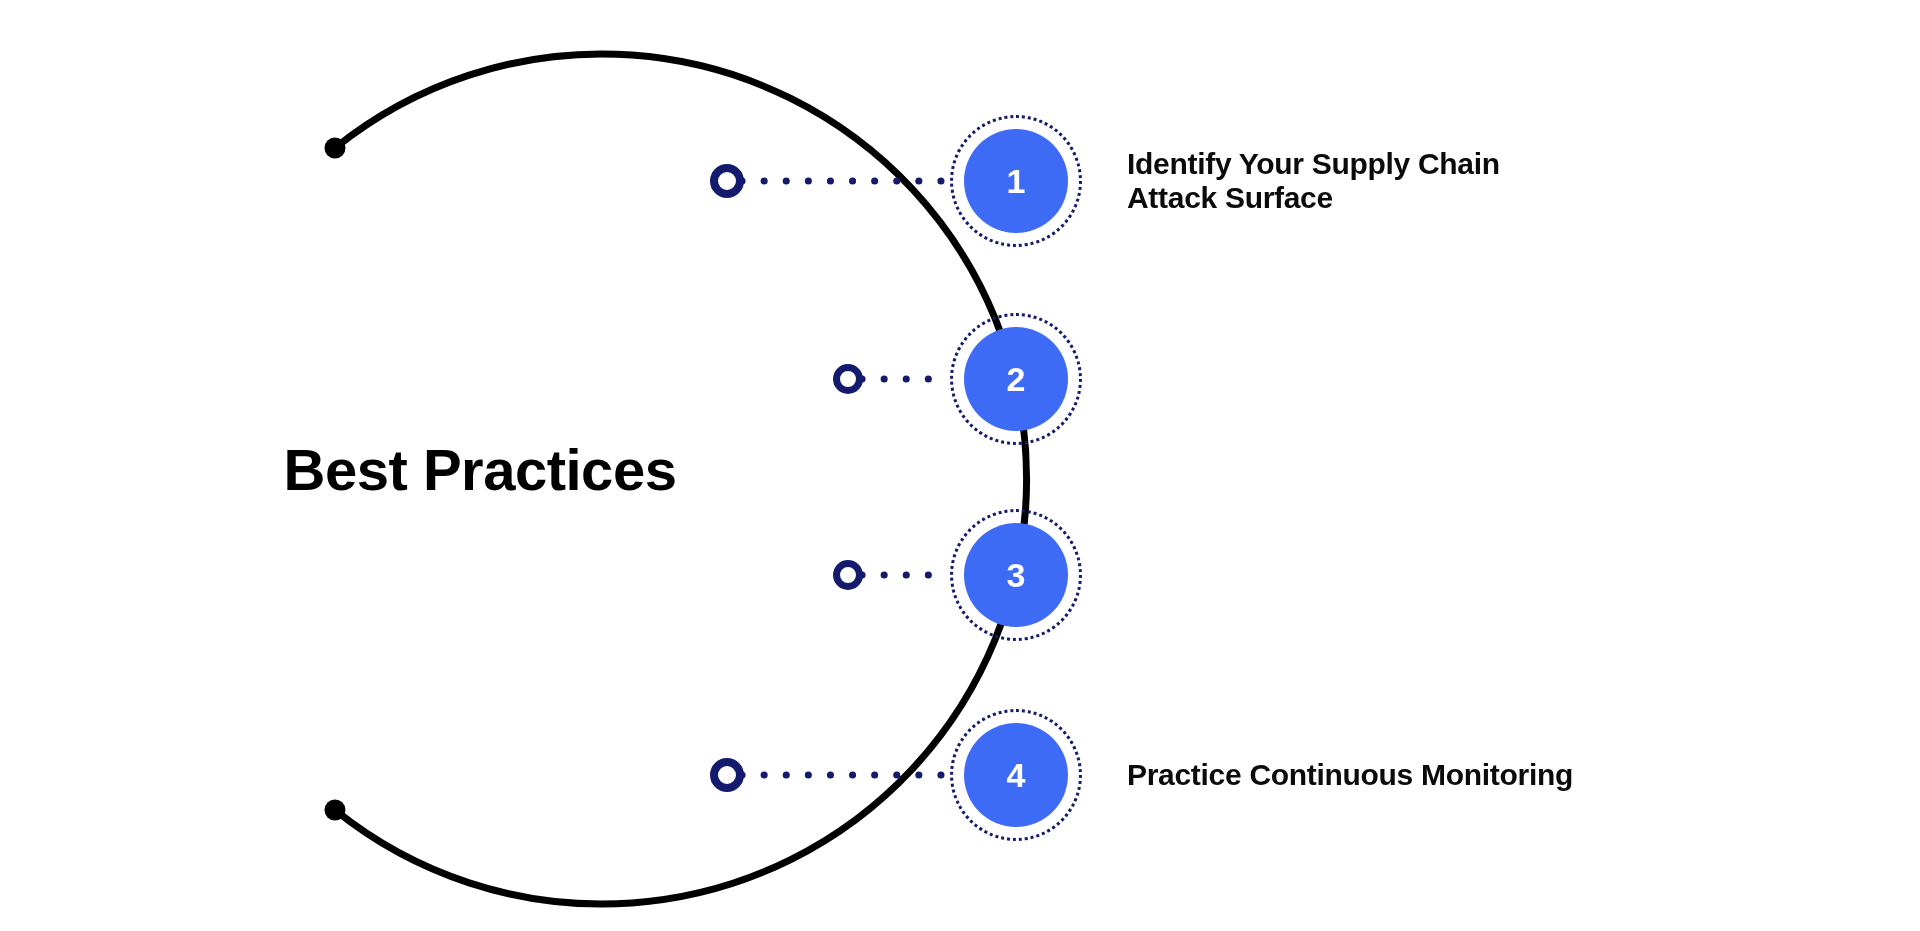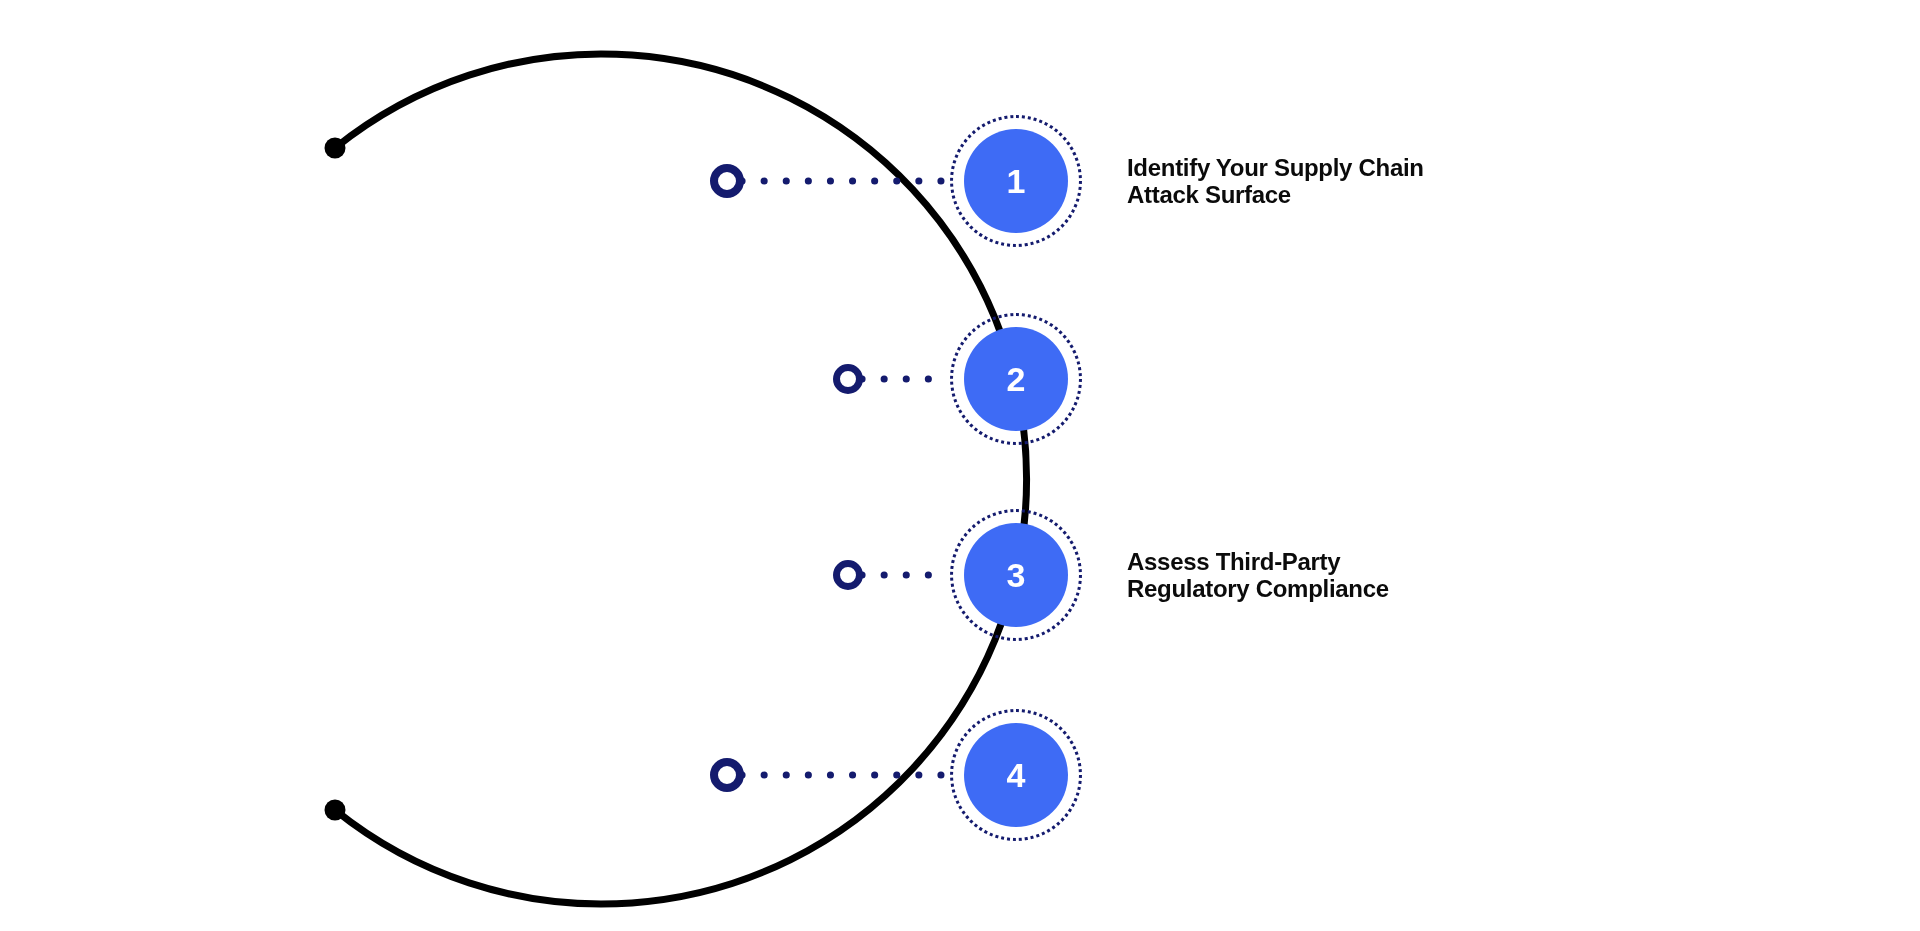--- a/index.html
+++ b/index.html
@@ -68,21 +68,21 @@
   }
   .badge-num {
     color:#ffffff;
     font-size:34px;
     font-weight:700;
     line-height:1;
     letter-spacing:0px;
   }
   .step-label {
     margin-left:45px;
-    font-size:24px;
+    font-size:30px;
     font-weight:700;
     color:#0b0b0b;
     line-height:1.14;
     letter-spacing:-0.3px;
     white-space:pre-line;
   }
   #row-0 { top:115px; }
   #row-1 { top:313px; }
   #row-2 { top:509px; }
   #row-3 { top:709px; }
@@ -104,20 +104,21 @@
     <line x1="862" y1="379" x2="950" y2="379" stroke="#141B6E" stroke-width="7" stroke-linecap="round" stroke-dasharray="0.1 22"></line>
     <line x1="862" y1="575" x2="950" y2="575" stroke="#141B6E" stroke-width="7" stroke-linecap="round" stroke-dasharray="0.1 22"></line>
     <line x1="742" y1="775" x2="950" y2="775" stroke="#141B6E" stroke-width="7" stroke-linecap="round" stroke-dasharray="0.1 22"></line>
 
     <circle cx="727" cy="181" r="13" fill="#ffffff" stroke="#141B6E" stroke-width="8"></circle>
     <circle cx="848" cy="379" r="11.5" fill="#ffffff" stroke="#141B6E" stroke-width="7"></circle>
     <circle cx="848" cy="575" r="11.5" fill="#ffffff" stroke="#141B6E" stroke-width="7"></circle>
     <circle cx="727" cy="775" r="13" fill="#ffffff" stroke="#141B6E" stroke-width="8"></circle>
   </svg>
 
+  <div class="title">Best Practices</div>
 
   <div class="step-row" id="row-0">
     <div class="badge">
       <span class="badge-ring"></span>
       <span class="badge-disc">
         <span class="badge-num">1</span>
       </span>
     </div>
     <div class="step-label">Identify Your Supply Chain
 Attack Surface</div>
@@ -132,26 +133,25 @@
     </div>
   </div>
 
   <div class="step-row" id="row-2">
     <div class="badge">
       <span class="badge-ring"></span>
       <span class="badge-disc">
         <span class="badge-num">3</span>
       </span>
     </div>
-    <div class="step-label">Assess Third-Party
-Regulatory Compliance</div>
   </div>
 
   <div class="step-row" id="row-3">
     <div class="badge">
       <span class="badge-ring"></span>
       <span class="badge-disc">
         <span class="badge-num">4</span>
       </span>
     </div>
+    <div class="step-label">Practice Continuous Monitoring</div>
   </div>
 
 </div>
 
 </body></html>

